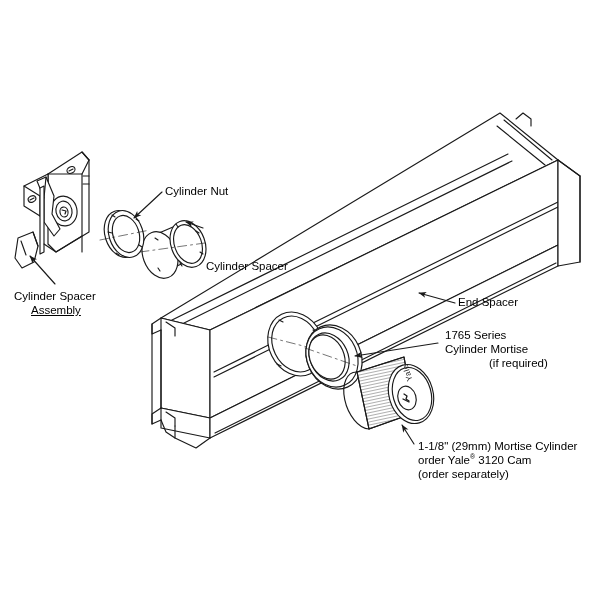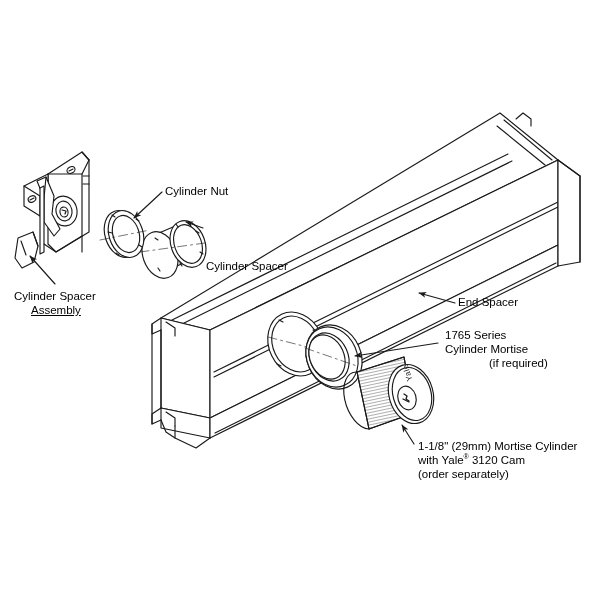--- a/index.html
+++ b/index.html
@@ -199,20 +199,20 @@
   </div>
 
   <div>
     <div class="lbl" style="left:445px; top:329px;text-align:right;">1765 Series</div>
     <div class="lbl" style="left:445px; top:343px;">Cylinder Mortise</div>
     <div class="lbl" style="left:445px; top:357px;margin-left:44px;">(if required)</div>
   </div>
 
   <div>
     <div class="lbl" style="left:418px; top:440px;">1-1/8" (29mm) Mortise Cylinder</div>
-    <div class="lbl" style="left:418px; top:454px;"><span>with Yale</span><sup>®</sup><span> 3120 Cam</span></div>
+    <div class="lbl" style="left:418px; top:454px;"><span>order Yale</span><sup>®</sup><span> 3120 Cam</span></div>
     <div class="lbl" style="left:418px; top:468px;">(order separately)</div>
   </div>
 
   <div class="lbl" style="left:404px; top:383px; font-size:8px; letter-spacing:0.5px;
               transform:rotate(-108deg); transform-origin:left top; color:#1a1a1a;">Yale</div>
 
 </div>
 
 </body></html>

